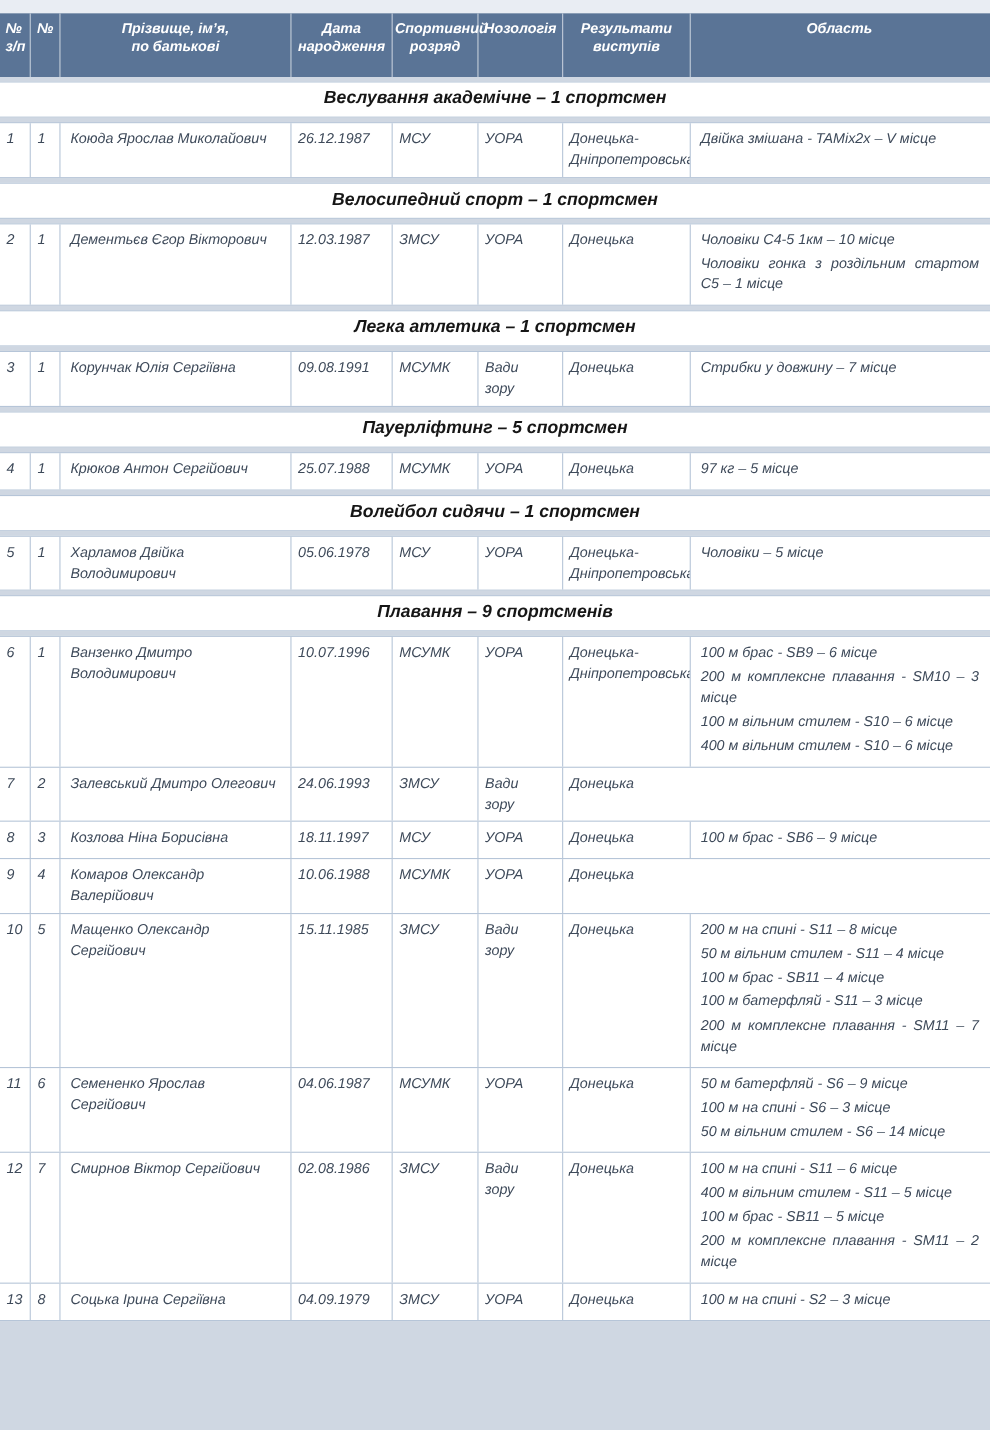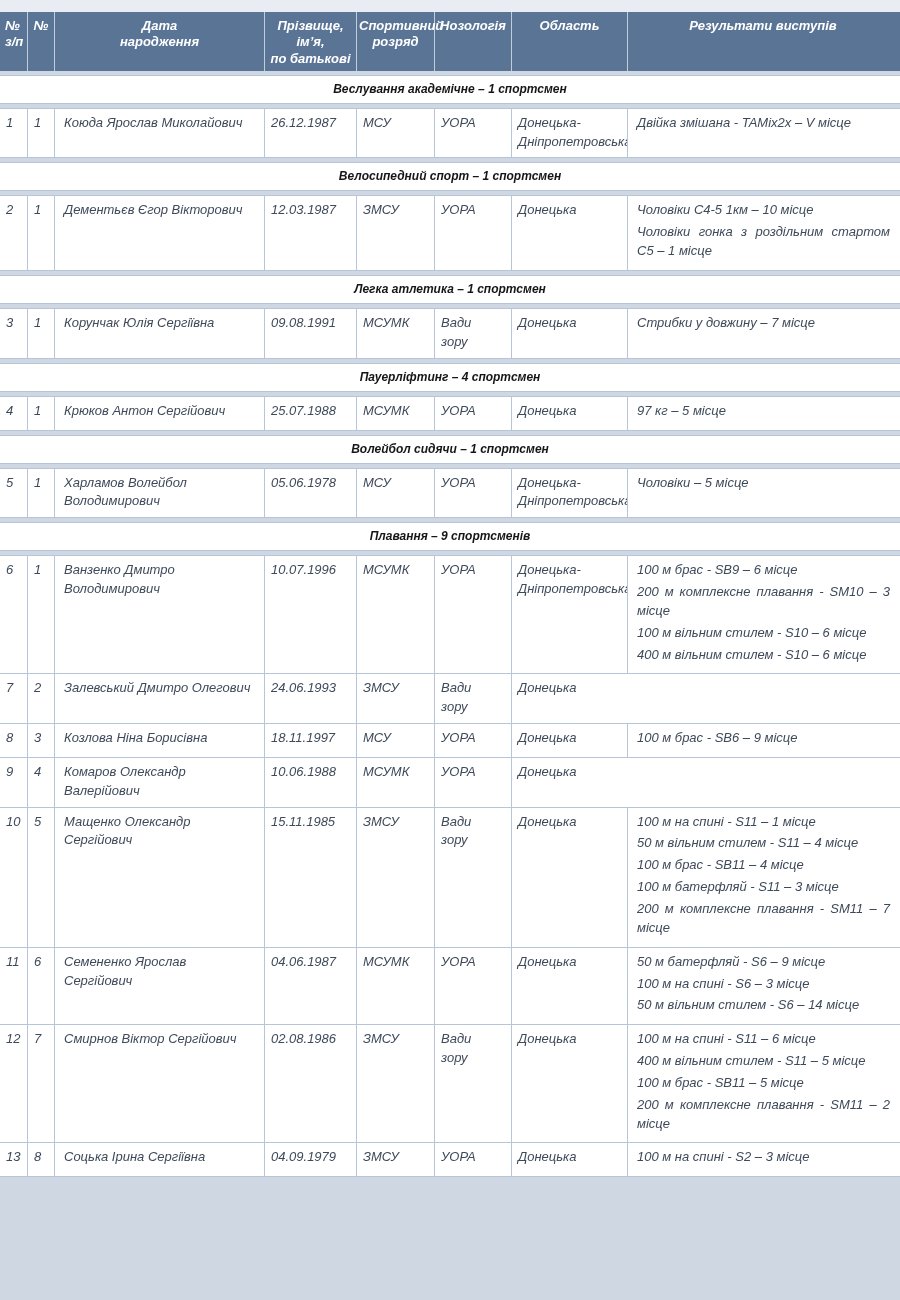--- a/index.html
+++ b/index.html
@@ -40,21 +40,21 @@
   .thead .hcell:last-child{border-right:none;}
   .hcell.c-npp{word-break:break-all;text-align:left;padding-left:5px;}
   .hcell.c-rank{white-space:normal;}
   
   .section-gap{height:4px;background:var(--page-bg);}
   .section-bar{
     background:var(--white);
     border-top:1px solid var(--border);
     border-bottom:1px solid var(--border);
     text-align:center;
-    font-weight:bold;font-size:12px;color:var(--title);
+    font-weight:bold;font-size:16px;color:var(--title);
     padding:6px 4px 7px 4px;
   }
   
   .rows-block{
     background:var(--white);
     border-top:1px solid var(--border);
     border-bottom:1px solid var(--border);
   }
   .data-row{border-top:1px solid var(--border);}
   .data-row:first-child{border-top:none;}
@@ -73,28 +73,28 @@
   .result-line:first-child{margin-top:0;}
 </style>
 </head>
 <body>
 
 <div class="page">
 
   <div class="grid thead">
     <div class="hcell c-npp">№ з/п</div>
     <div class="hcell">№</div>
+    <div class="hcell">Прізвище, ім’я,
+по батькові</div>
     <div class="hcell">Дата
 народження</div>
-    <div class="hcell">Прізвище, ім’я,
-по батькові</div>
     <div class="hcell c-rank">Спортивний розряд</div>
     <div class="hcell">Нозологія</div>
+    <div class="hcell">Результати виступів</div>
     <div class="hcell">Область</div>
-    <div class="hcell">Результати виступів</div>
   </div>
 
   <div id="table-body">
       <div class="section-gap"></div>
       <div class="section-bar">Веслування академічне – 1 спортсмен</div>
       <div class="section-gap"></div>
       <div class="rows-block">
         <div class="grid data-row">
           <div class="cell c-n">1</div>
           <div class="cell c-sn">1</div>
@@ -139,21 +139,21 @@
           <div class="cell c-rank">МСУМК</div>
           <div class="cell pre c-nos">Вади
 зору</div>
           <div class="cell pre c-reg">Донецька</div>
           <div class="cell c-results">
             <div class="result-line">Стрибки у довжину – 7 місце</div>
           </div>
         </div>
       </div>
       <div class="section-gap"></div>
-      <div class="section-bar">Пауерліфтинг – 4 спортсмен</div>
+      <div class="section-bar">Пауерліфтинг – 5 спортсмен</div>
       <div class="section-gap"></div>
       <div class="rows-block">
         <div class="grid data-row">
           <div class="cell c-n">4</div>
           <div class="cell c-sn">1</div>
           <div class="cell c-name">Крюков Антон Сергійович</div>
           <div class="cell c-dob">25.07.1988</div>
           <div class="cell c-rank">МСУМК</div>
           <div class="cell pre c-nos">УОРА</div>
           <div class="cell pre c-reg">Донецька</div>
@@ -162,21 +162,21 @@
           </div>
         </div>
       </div>
       <div class="section-gap"></div>
       <div class="section-bar">Волейбол сидячи – 1 спортсмен</div>
       <div class="section-gap"></div>
       <div class="rows-block">
         <div class="grid data-row">
           <div class="cell c-n">5</div>
           <div class="cell c-sn">1</div>
-          <div class="cell c-name">Харламов Волейбол Володимирович</div>
+          <div class="cell c-name">Харламов Двійка Володимирович</div>
           <div class="cell c-dob">05.06.1978</div>
           <div class="cell c-rank">МСУ</div>
           <div class="cell pre c-nos">УОРА</div>
           <div class="cell pre c-reg">Донецька-
 Дніпропетровська</div>
           <div class="cell c-results">
             <div class="result-line">Чоловіки – 5 місце</div>
           </div>
         </div>
       </div>
@@ -234,21 +234,21 @@
         <div class="grid data-row">
           <div class="cell c-n">10</div>
           <div class="cell c-sn">5</div>
           <div class="cell c-name">Мащенко Олександр Сергійович</div>
           <div class="cell c-dob">15.11.1985</div>
           <div class="cell c-rank">ЗМСУ</div>
           <div class="cell pre c-nos">Вади
 зору</div>
           <div class="cell pre c-reg">Донецька</div>
           <div class="cell c-results">
-            <div class="result-line">100 м на спині - S11 – 1 місце</div>
+            <div class="result-line">200 м на спині - S11 – 8 місце</div>
             <div class="result-line">50 м вільним стилем - S11 – 4 місце</div>
             <div class="result-line">100 м брас - SB11 – 4 місце</div>
             <div class="result-line">100 м батерфляй - S11 – 3 місце</div>
             <div class="result-line">200 м комплексне плавання - SM11 – 7 місце</div>
           </div>
         </div>
         <div class="grid data-row">
           <div class="cell c-n">11</div>
           <div class="cell c-sn">6</div>
           <div class="cell c-name">Семененко Ярослав Сергійович</div>

